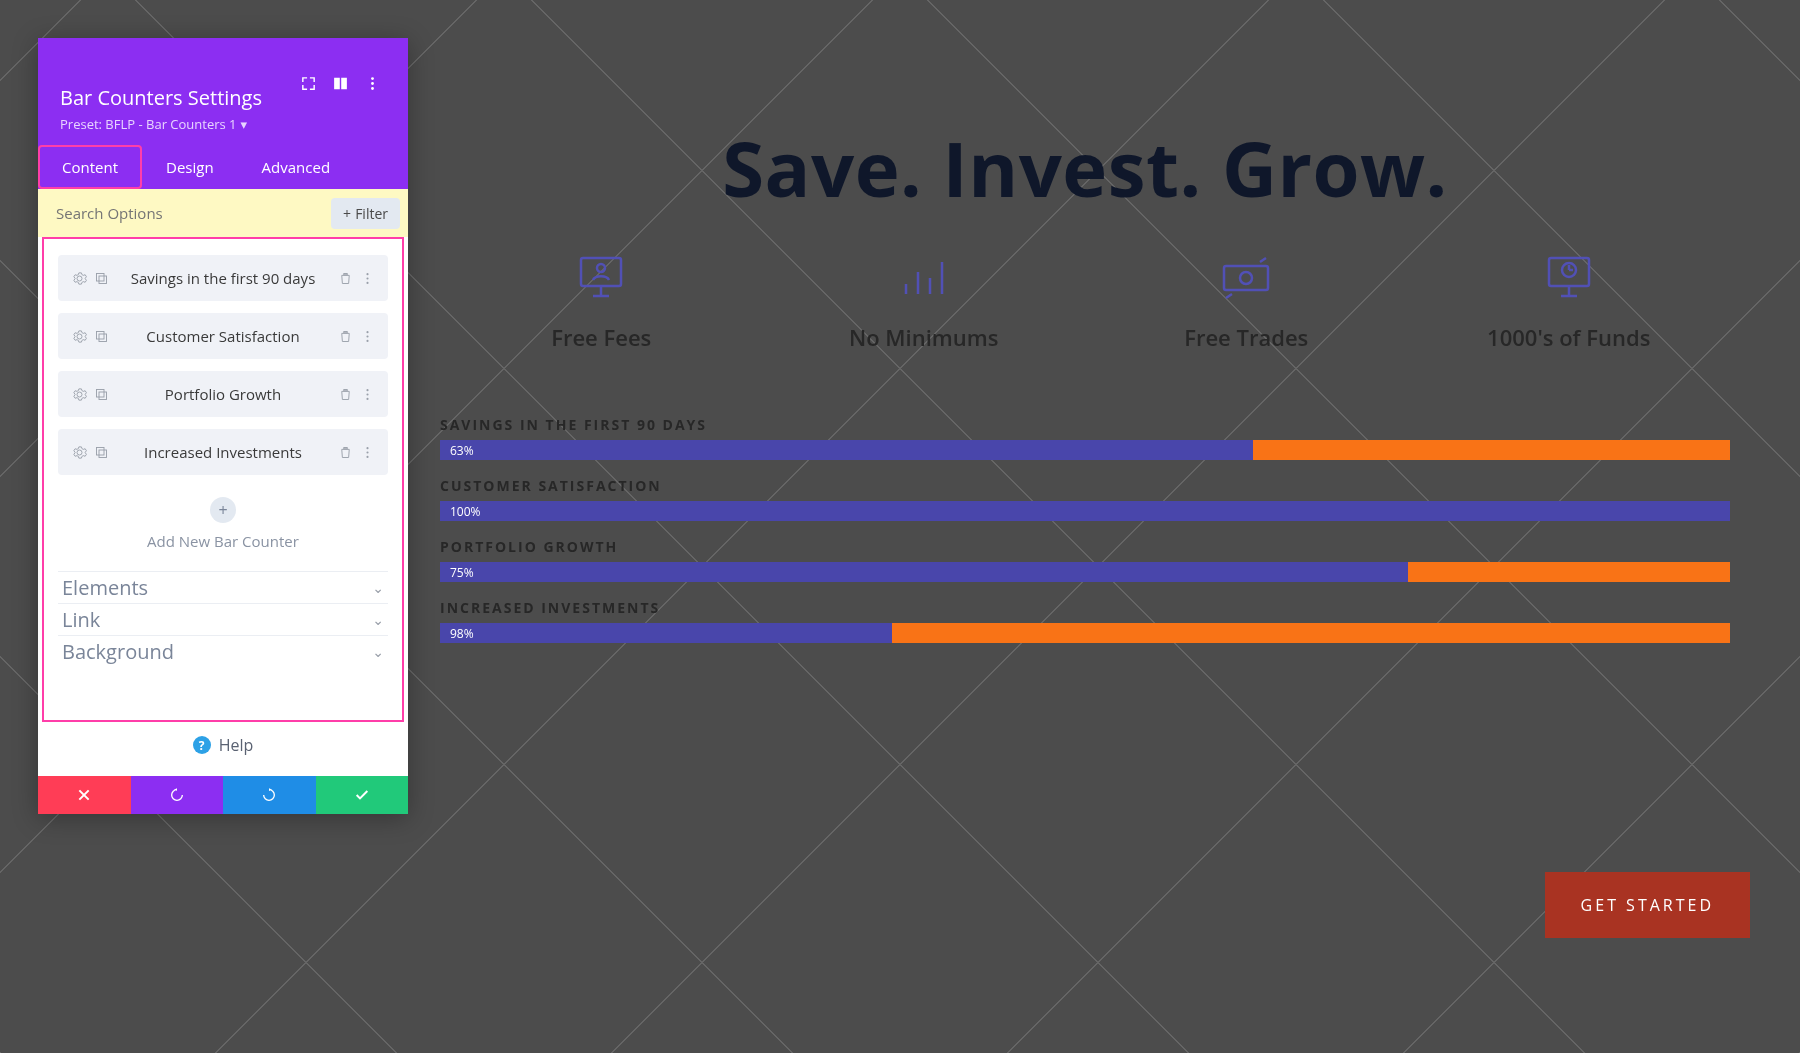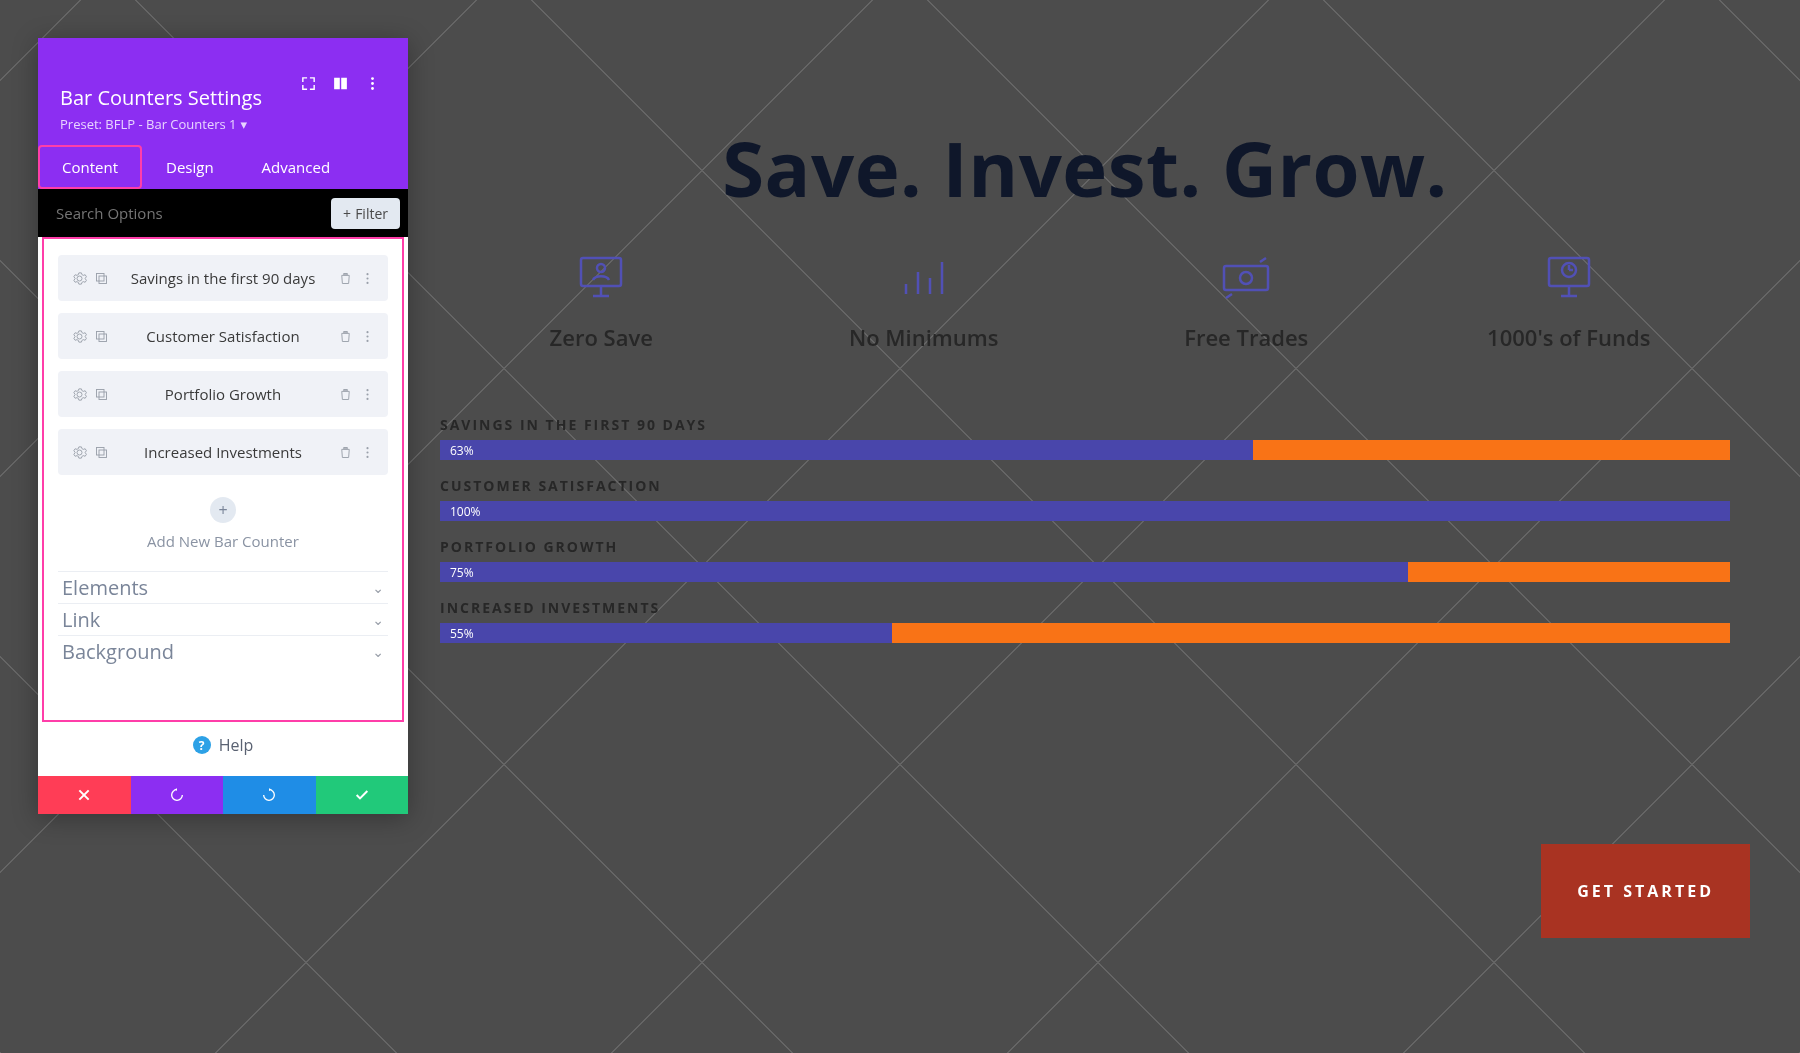--- a/index.html
+++ b/index.html
@@ -46,22 +46,22 @@
     }
     .bar-track { background:#f97316; height: 20px; position: relative; }
     .bar-fill { background:#4946ab; height: 100%; position: relative; }
     .bar-pct {
       position:absolute; left:10px; top:50%; transform:translateY(-50%);
       font-size:12px; color:#fff;
     }
 
     .cta {
       position:absolute; right: 50px; bottom: 115px;
-      background:#a93322; color:#fff; padding: 36px 36px;
-      font-size:16px; letter-spacing:3px; font-weight:700;
+      background:#a93322; color:#fff; padding: 22px 36px;
+      font-size:16px; letter-spacing:3px; font-weight:400;
       border:none; cursor:pointer;margin-top:16px;
     }
 
     
     .panel {
       position:absolute; left:38px; top:38px; width:370px; height:776px;
       background:#fff; box-shadow:0 4px 24px rgba(0,0,0,.3);
       display:flex; flex-direction:column; overflow:hidden;
     }
     .panel-header {
@@ -77,21 +77,21 @@
     .preset-row{ margin-top:4px; font-size:13px; color:#e8d4ff; display:flex; align-items:center;}
     .preset-row .caret{margin-left:4px;}
 
     .tabs {
       background:#8c2ef2; display:flex; color:#fff; font-size:15px;
     }
     .tab { flex:none; padding:12px 24px; cursor:pointer; }
     .tab.active { background:#8c2ef2; box-shadow:inset 0 0 0 2px #ff3ea9; border-radius:4px; }
 
     .search-row{
-      display:flex; align-items:center; background:#000000; padding:8px 8px;
+      display:flex; align-items:center; background:#fef9c3; padding:8px 8px;
       gap:24px;
     }
     .search-input{
       flex:1; border:none; background:transparent; font-size:15px; padding:6px 10px;
       color:#7a8599; outline:none;
     }
     .filter-btn{
       background:#e3e9f1; border:none; border-radius:4px; padding:6px 12px;
       font-size:14px; color:#4a4a4a; cursor:pointer; display:flex; align-items:center; gap:4px;
     }
@@ -152,21 +152,21 @@
       <div class="feature">
         <div class="icon">
           <svg viewBox="0 0 60 50">
               <rect x="10" y="6" width="40" height="28" rx="2"></rect>
               <line x1="22" y1="44" x2="38" y2="44"></line>
               <line x1="30" y1="34" x2="30" y2="44"></line>
               <circle cx="30" cy="16" r="4"></circle>
               <path d="M22 28c2-5 14-5 16 0"></path>
             </svg>
         </div>
-        <div class="label">Zero Save</div>
+        <div class="label">Free Fees</div>
       </div>
       <div class="feature">
         <div class="icon">
           <svg viewBox="0 0 60 50">
               <line x1="12" y1="42" x2="12" y2="32"></line>
               <line x1="24" y1="42" x2="24" y2="20"></line>
               <line x1="36" y1="42" x2="36" y2="26"></line>
               <line x1="48" y1="42" x2="48" y2="10"></line>
             </svg>
         </div>
@@ -219,21 +219,21 @@
         <div class="bar-track">
             <div class="bar-fill" style="width:75%">
               <span class="bar-pct">75%</span>
             </div>
           </div>
       </div>
       <div class="bar-group">
         <div class="bar-title">INCREASED INVESTMENTS</div>
         <div class="bar-track">
             <div class="bar-fill" style="width:35%">
-              <span class="bar-pct">55%</span>
+              <span class="bar-pct">98%</span>
             </div>
           </div>
       </div>
     </div>
   </div>
 
   <button class="cta">GET STARTED</button>
 </div>
 
 <div class="panel">

